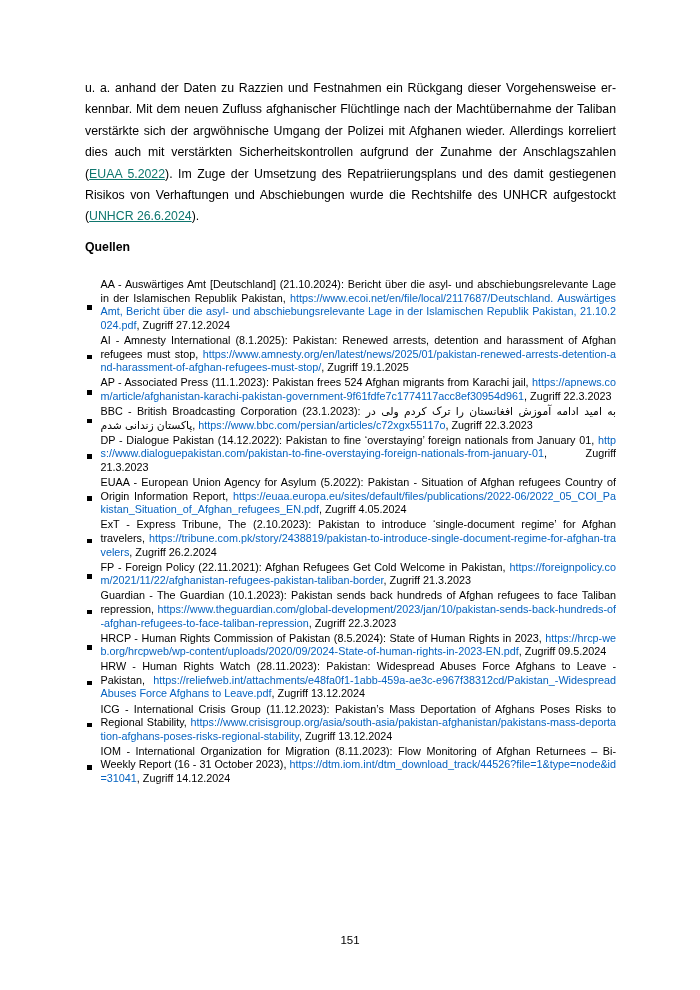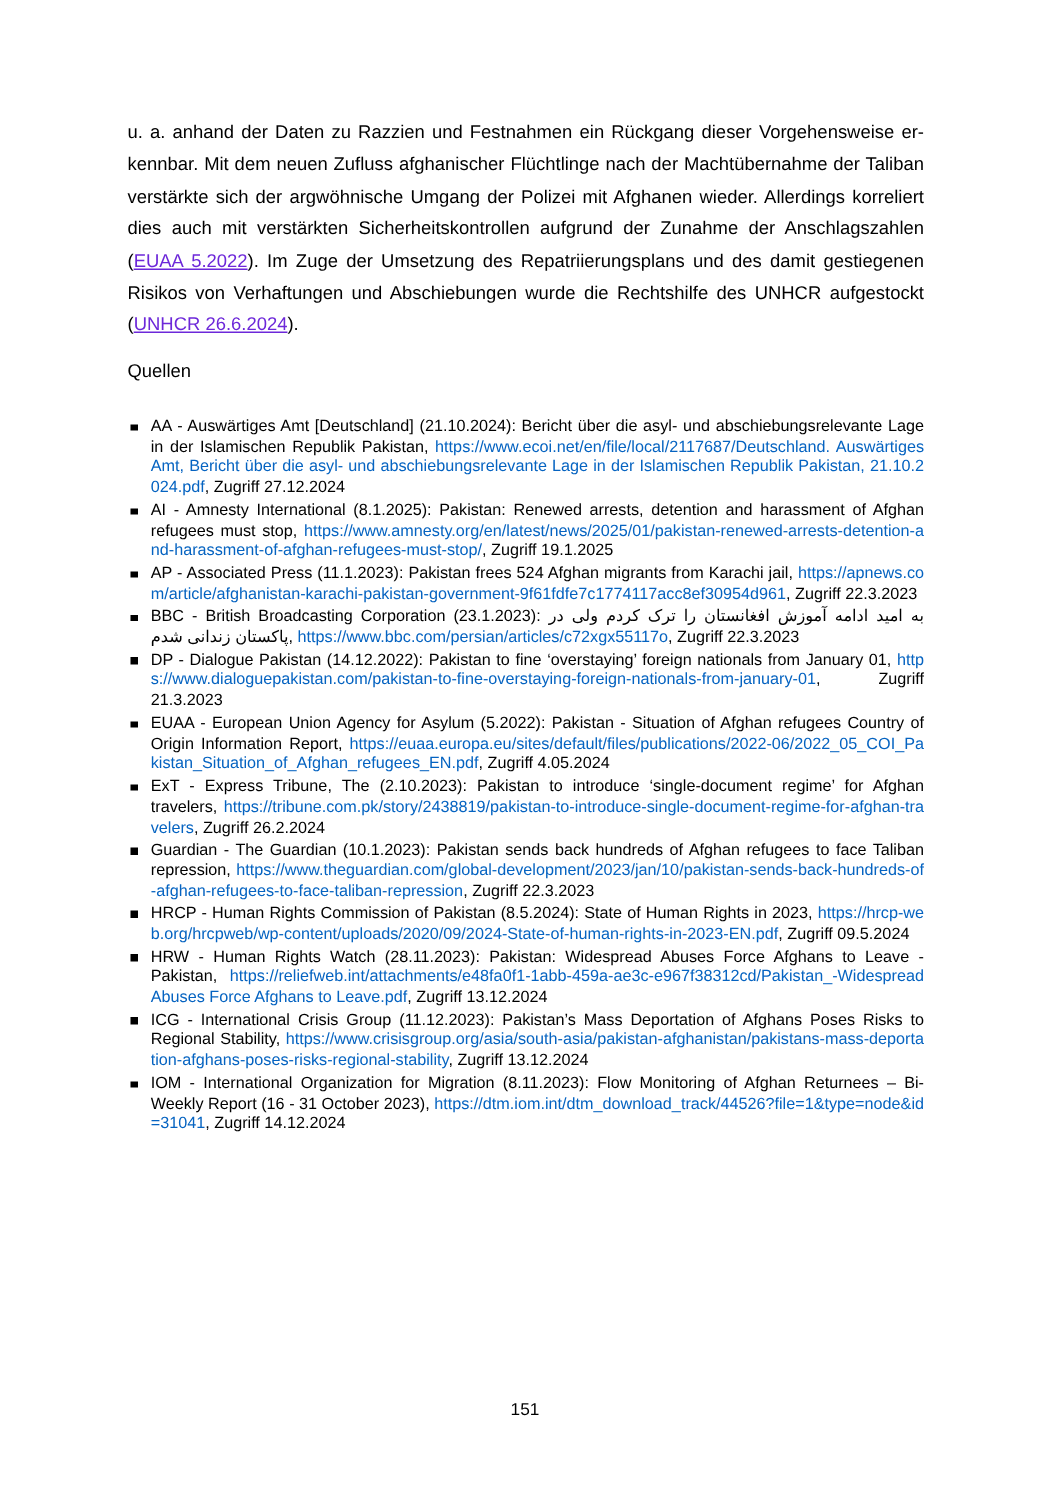--- a/index.html
+++ b/index.html
@@ -20,40 +20,40 @@
   .para {
     font-size: 12.3px;
     line-height: 21.4px;
     text-align: justify;
     margin: 0;
     hyphens: manual;
   }
   .heading {
     font-size: 12.3px;
     line-height: 21.4px;
-    font-weight: 400;
+    font-weight: 700;
     margin: 9px 0 20px 0;
   }
   .sources {
     list-style: none;
     margin: 0; padding: 0;
     font-size: 10.8px;
     line-height: 13.6px;
   }
-  .source-item { display: flex; margin: 0 0 1.5px 0; }
+  .source-item { display: flex; margin: 0 0 1.5px 0; align-items: center; }
   .bullet {
     flex: none;
     width: 4.5px; height: 4.5px;
     background: #000000;
     margin: 4.5px 9px 0 2px;
   }
   .source-text { flex: 1; text-align: justify; }
   .seg-plain { color: #000000; }
   .seg-link { color: var(--link, #0563C1); word-break: break-all; cursor: pointer; }
-  .seg-ref { color: #6d28d9; text-decoration: underline; cursor: pointer; }
+  .seg-ref { color: #0f766e; text-decoration: underline; cursor: pointer; }
   .page-number {
     position: absolute;
     left: 0; right: 0; bottom: 44px;
     text-align: center;
     font-size: 11.5px;
   }
 </style>
 </head>
 <body>
 
@@ -87,20 +87,24 @@
       <li class="source-item">
         <span class="bullet"></span>
         <div class="source-text"><span class="seg-plain">EUAA - European Union Agency for Asylum (5.2022): Pakistan - Situation of Afghan refugees Country of Origin Information Report, </span><span class="seg-link">https://euaa.europa.eu/sites/default/files/publications/2022-06/2022_05_COI_Pakistan_Situation_of_Afghan_refugees_EN.pdf</span><span class="seg-plain">, Zugriff 4.05.2024</span></div>
       </li>
       <li class="source-item">
         <span class="bullet"></span>
         <div class="source-text"><span class="seg-plain">ExT - Express Tribune, The (2.10.2023): Pakistan to introduce ‘single-document regime’ for Afghan travelers, </span><span class="seg-link">https://tribune.com.pk/story/2438819/pakistan-to-introduce-single-document-regime-for-afghan-travelers</span><span class="seg-plain">, Zugriff 26.2.2024</span></div>
       </li>
       <li class="source-item">
         <span class="bullet"></span>
+        <div class="source-text"><span class="seg-plain">FP - Foreign Policy (22.11.2021): Afghan Refugees Get Cold Welcome in Pakistan, </span><span class="seg-link">https://foreignpolicy.com/2021/11/22/afghanistan-refugees-pakistan-taliban-border</span><span class="seg-plain">, Zugriff 21.3.2023</span></div>
+      </li>
+      <li class="source-item">
+        <span class="bullet"></span>
         <div class="source-text"><span class="seg-plain">Guardian - The Guardian (10.1.2023): Pakistan sends back hundreds of Afghan refugees to face Taliban repression, </span><span class="seg-link">https://www.theguardian.com/global-development/2023/jan/10/pakistan-sends-back-hundreds-of-afghan-refugees-to-face-taliban-repression</span><span class="seg-plain">, Zugriff 22.3.2023</span></div>
       </li>
       <li class="source-item">
         <span class="bullet"></span>
         <div class="source-text"><span class="seg-plain">HRCP - Human Rights Commission of Pakistan (8.5.2024): State of Human Rights in 2023, </span><span class="seg-link">https://hrcp-web.org/hrcpweb/wp-content/uploads/2020/09/2024-State-of-human-rights-in-2023-EN.pdf</span><span class="seg-plain">, Zugriff 09.5.2024</span></div>
       </li>
       <li class="source-item">
         <span class="bullet"></span>
         <div class="source-text"><span class="seg-plain">HRW - Human Rights Watch (28.11.2023): Pakistan: Widespread Abuses Force Afghans to Leave - Pakistan, </span><span class="seg-link">https://reliefweb.int/attachments/e48fa0f1-1abb-459a-ae3c-e967f38312cd/Pakistan_-Widespread Abuses Force Afghans to Leave.pdf</span><span class="seg-plain">, Zugriff 13.12.2024</span></div>
       </li>

